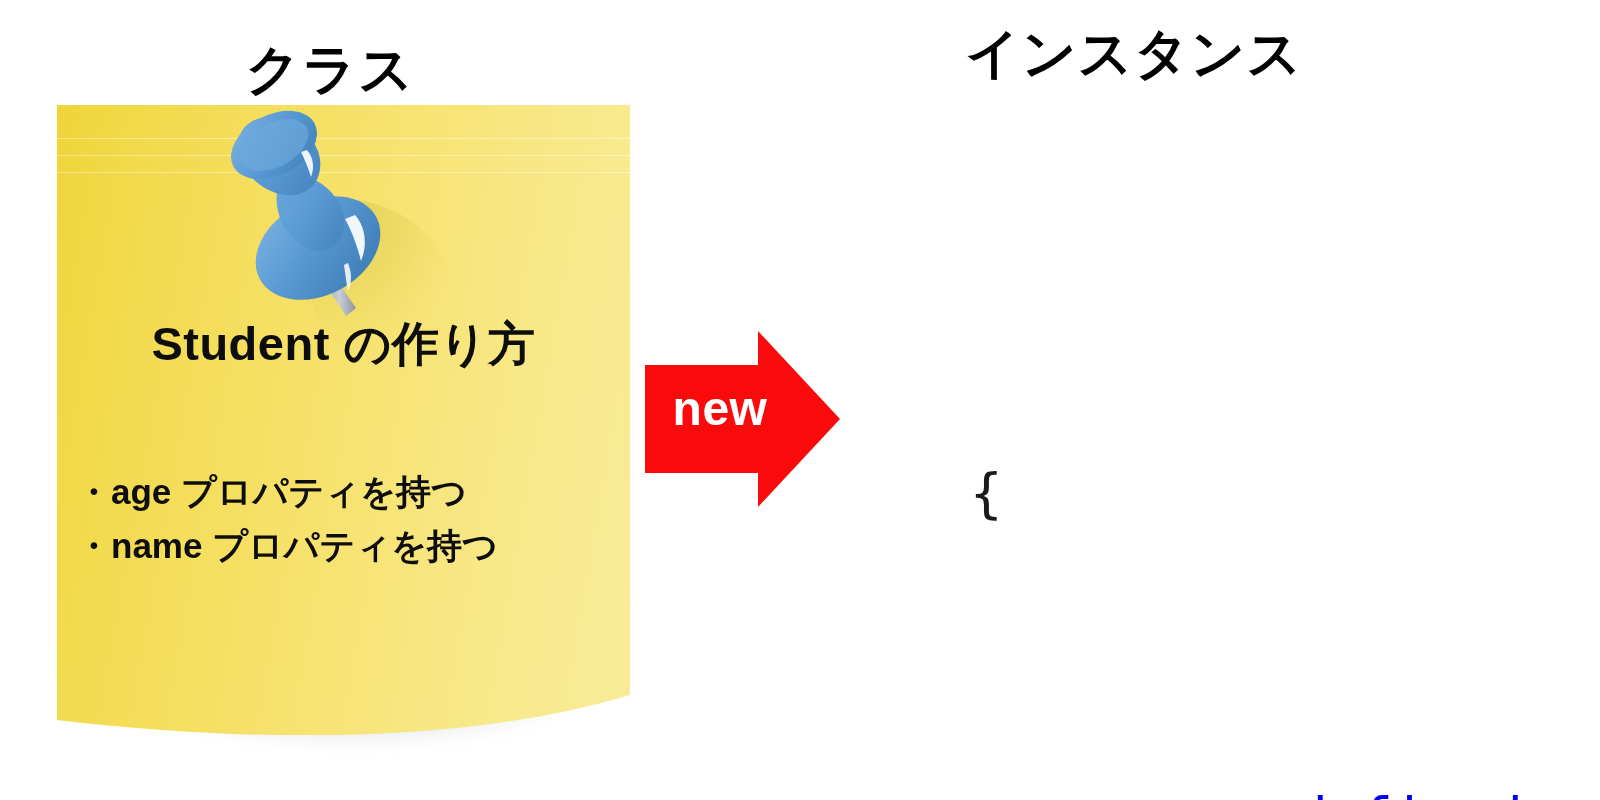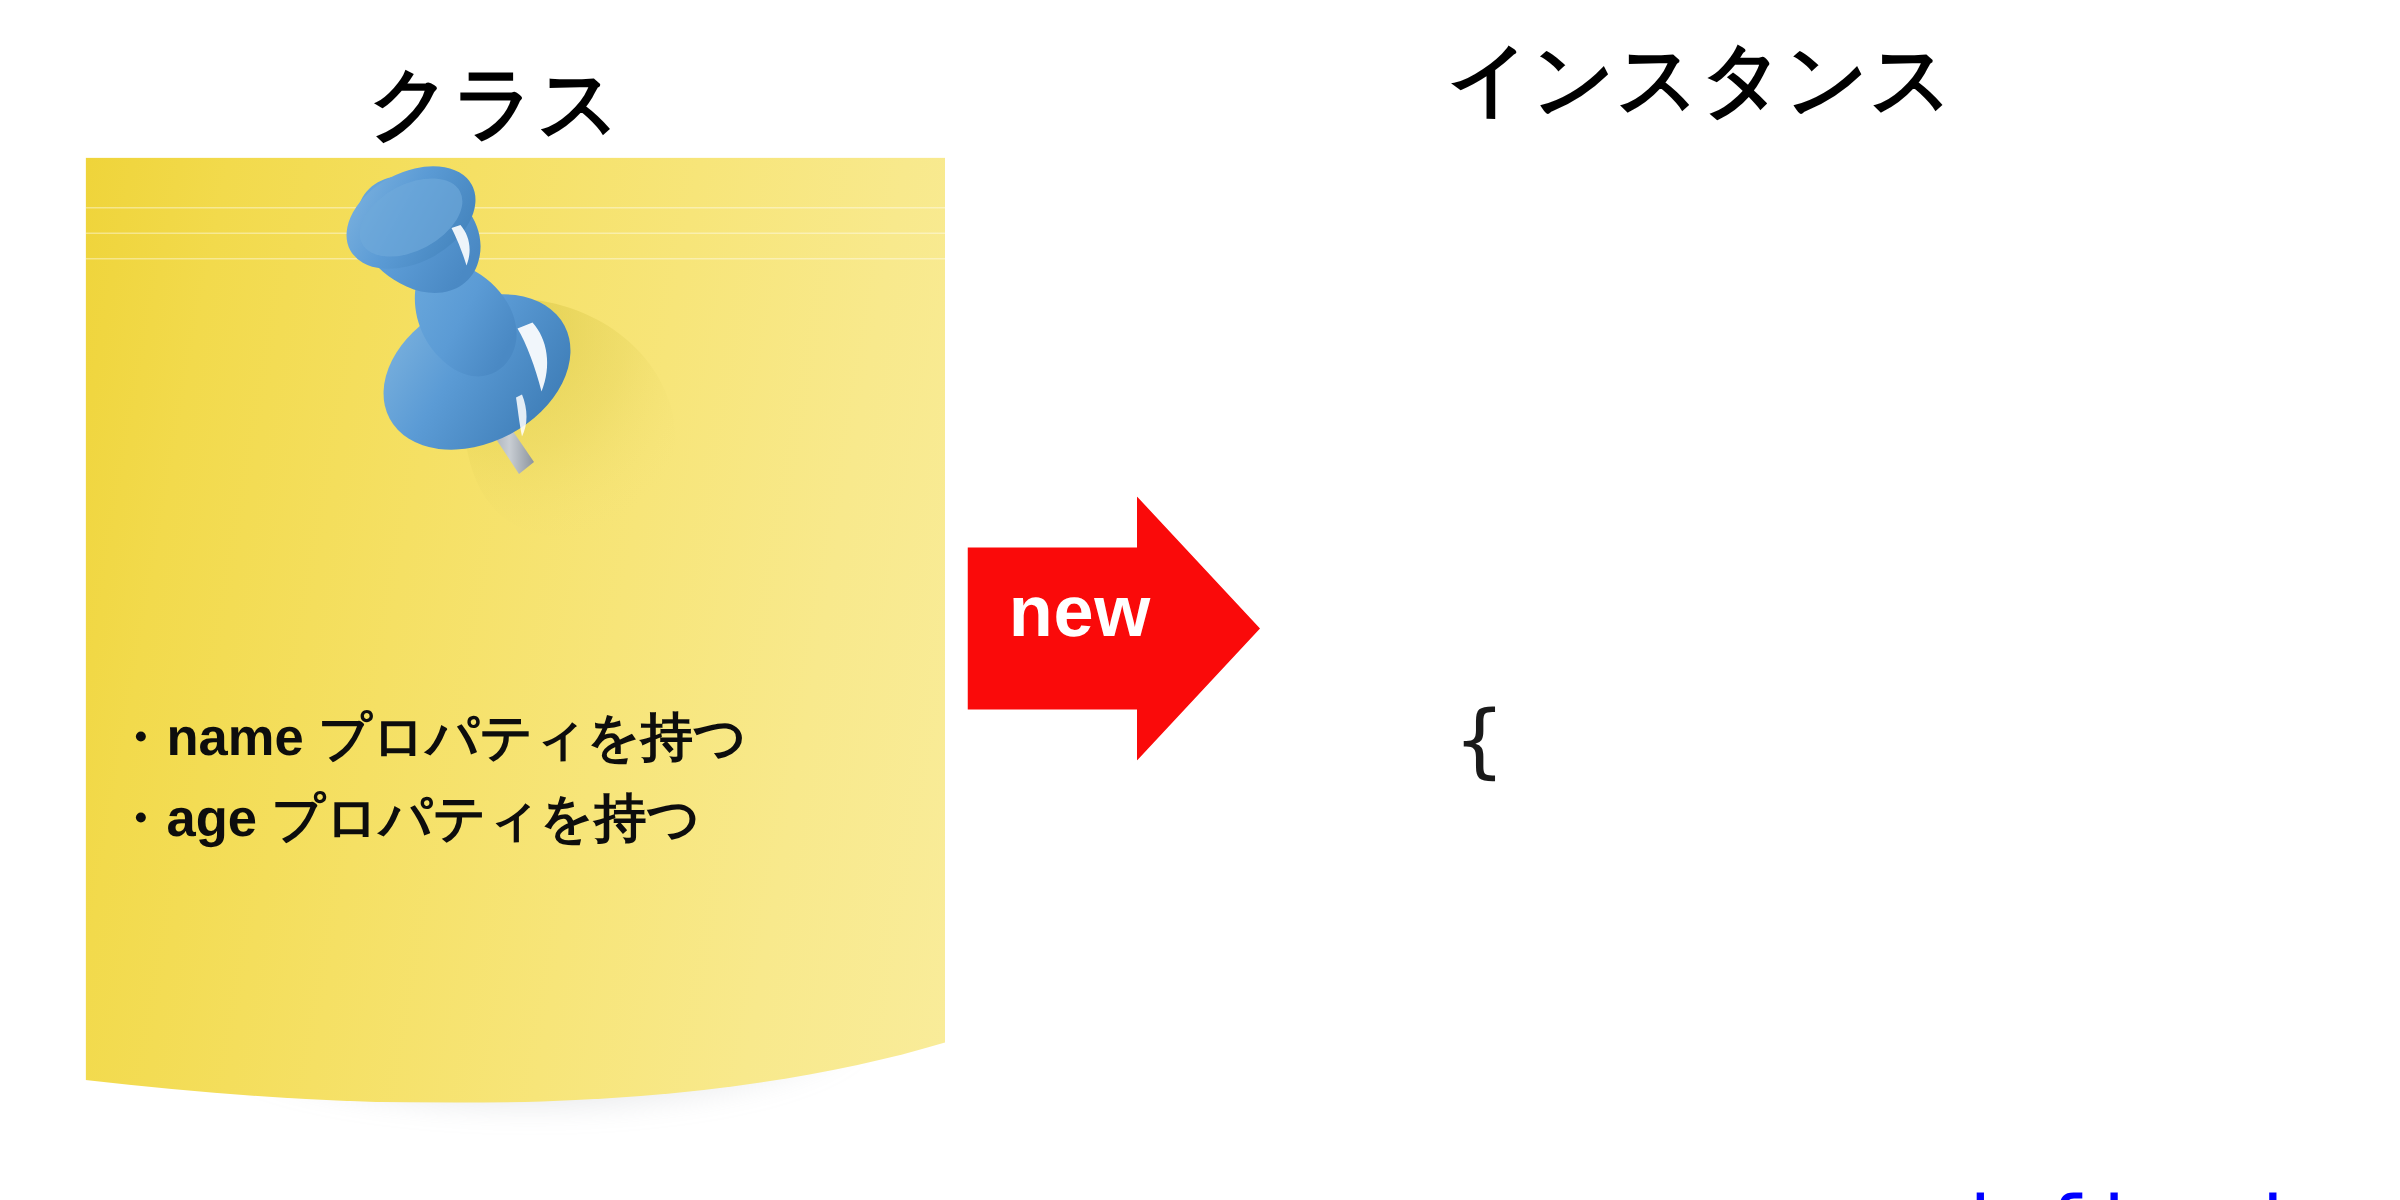--- a/index.html
+++ b/index.html
@@ -204,24 +204,25 @@
     <path d="M24,43 C20,62 30,84 56,96 C78,106 99,98 104,79 C110,58 96,36 72,26 C50,17 29,25 24,43 Z" fill="url(#pinBodyGrad)"></path>
 
     <ellipse cx="59" cy="50" rx="46" ry="30" transform="rotate(-28 59 50)" fill="url(#pinCapGrad)"></ellipse>
     <ellipse cx="59" cy="50" rx="37" ry="22" transform="rotate(-28 59 50)" fill="#6fa9da" opacity="0.65"></ellipse>
 
     <path d="M92,55 C98,62 100,72 96,82 C93,72 89,63 86,57 Z" fill="#ffffff" opacity="0.9"></path>
     <path d="M140,120 C150,131 153,149 146,166 C142,150 136,134 130,124 Z" fill="#ffffff" opacity="0.92"></path>
     <path d="M133,168 C137,178 137,188 133,196 C131,186 130,176 129,170 Z" fill="#ffffff" opacity="0.85"></path>
   </svg>
 
+  <div id="note-title">Student の作り方</div>
 
   <div id="note-bullets">
+    <div class="note-bullet">・age プロパティを持つ</div>
     <div class="note-bullet">・name プロパティを持つ</div>
-    <div class="note-bullet">・age プロパティを持つ</div>
   </div>
 </div>
 
 <svg id="new-arrow" viewBox="0 0 195 176" xmlns="http://www.w3.org/2000/svg">
   <path d="M0,34 L113,34 L113,0 L195,88 L113,176 L113,142 L0,142 Z" fill="#fa0a0a"></path>
 </svg>
 <div id="new-arrow-label">new</div>
 
 <div id="code-block">
   <div class="code-line">

